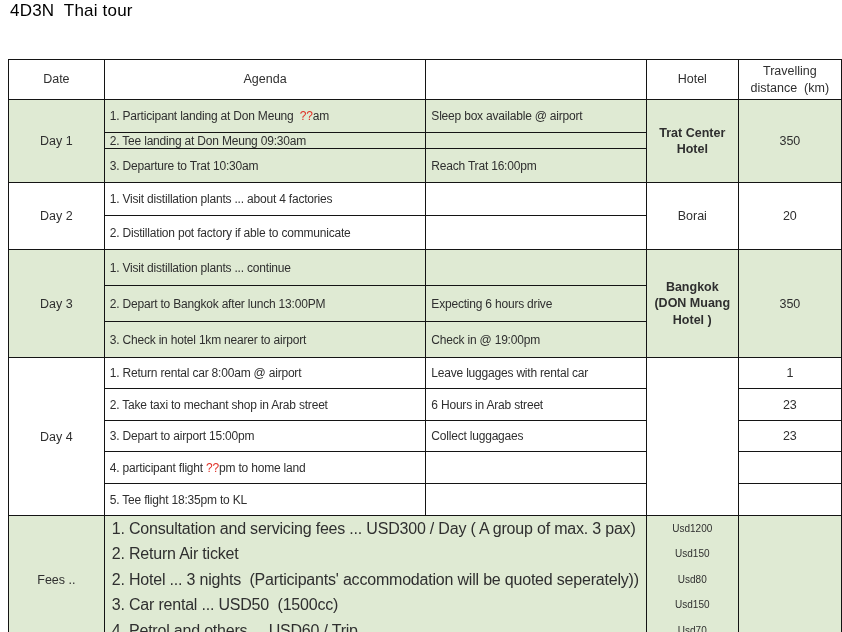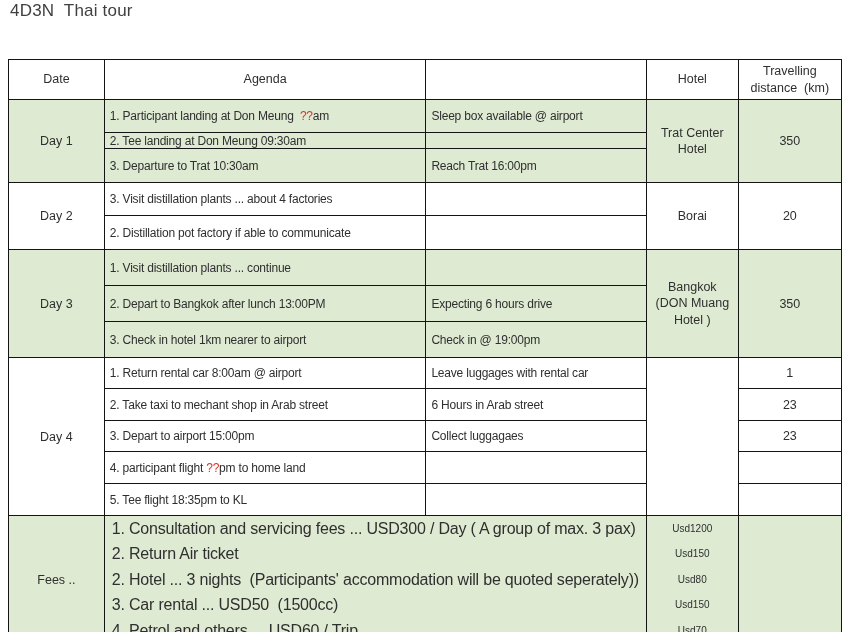--- a/index.html
+++ b/index.html
@@ -2,21 +2,21 @@
 <html style="--row-green: #dfead3; --red-text: #e03228; --border: #141414;"><head>
 <meta charset="utf-8">
 <style>
   html,body{margin:0;padding:0;}
   body{
     width:842px;height:632px;background:#ffffff;
     font-family:"Liberation Sans",sans-serif;color:#2f2f2f;
   }
   .page{position:relative;width:842px;height:632px;background:#fff;overflow:hidden;}
   .doc-title{
-    position:absolute;left:10px;top:1px;font-size:17px;color:#404040;
+    position:absolute;left:10px;top:1px;font-size:17px;color:#000000;
     white-space:pre;letter-spacing:.2px;
   }
   table.itinerary{
     position:absolute;left:8px;top:27px;border-collapse:collapse;table-layout:fixed;margin-top:32px;
   }
   col.c-date{width:98px;}
   col.c-agenda1{width:315px;}
   col.c-agenda2{width:216px;}
   col.c-hotel{width:93px;}
   col.c-dist{width:105px;}
@@ -24,21 +24,21 @@
     border:1px solid #141414;
     font-size:12.5px;color:#2f2f2f;
     padding:0 5px;vertical-align:middle;overflow:hidden;
   }
   th{font-weight:normal;text-align:center;white-space:pre-wrap;line-height:1.35;}
   td.agenda{
     text-align:left;font-size:12px;letter-spacing:-0.2px;white-space:nowrap;
   }
   td.center{text-align:center;}
   td.green{background:var(--row-green,#dfead3);}
-  td.multiline{white-space:pre-wrap;line-height:1.3;}
+  td.multiline{white-space:pre-wrap;line-height:1.3;font-weight:bold;}
   .seg{white-space:pre;}
   .red{color:var(--red-text,#e03228);white-space:pre;}
   .feeline{white-space:pre;line-height:25.4px;font-size:16px;letter-spacing:-0.2px;}
   .feeamount{white-space:pre;line-height:25.4px;font-size:10px;text-align:center;}
   td.fees-agenda{padding:0 7px;}
 </style>
 </head>
 <body>
 
 <div class="page">
@@ -75,21 +75,21 @@
       <td class="green agenda">2. Tee landing at Don Meung 09:30am</td>
       <td class="green agenda"></td>
     </tr>
     <tr style="height:34px">
       <td class="green agenda">3. Departure to Trat 10:30am</td>
       <td class="green agenda">Reach Trat 16:00pm</td>
     </tr>
 
     <tr style="height:33px">
       <td class="center" rowspan="2">Day 2</td>
-      <td class="agenda">3. Visit distillation plants ... about 4 factories</td>
+      <td class="agenda">1. Visit distillation plants ... about 4 factories</td>
       <td class="agenda"></td>
       <td class="center" rowspan="2">Borai</td>
       <td class="center" rowspan="2">20</td>
     </tr>
     <tr style="height:34px">
       <td class="agenda">2. Distillation pot factory if able to communicate</td>
       <td class="agenda"></td>
     </tr>
 
     <tr style="height:36px">

